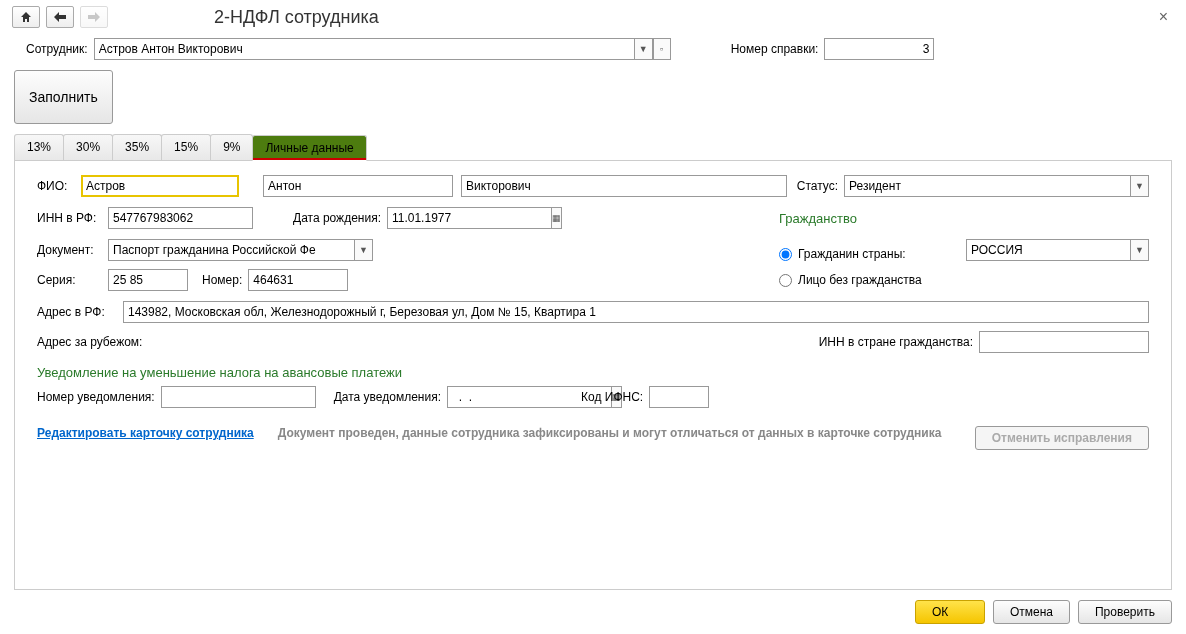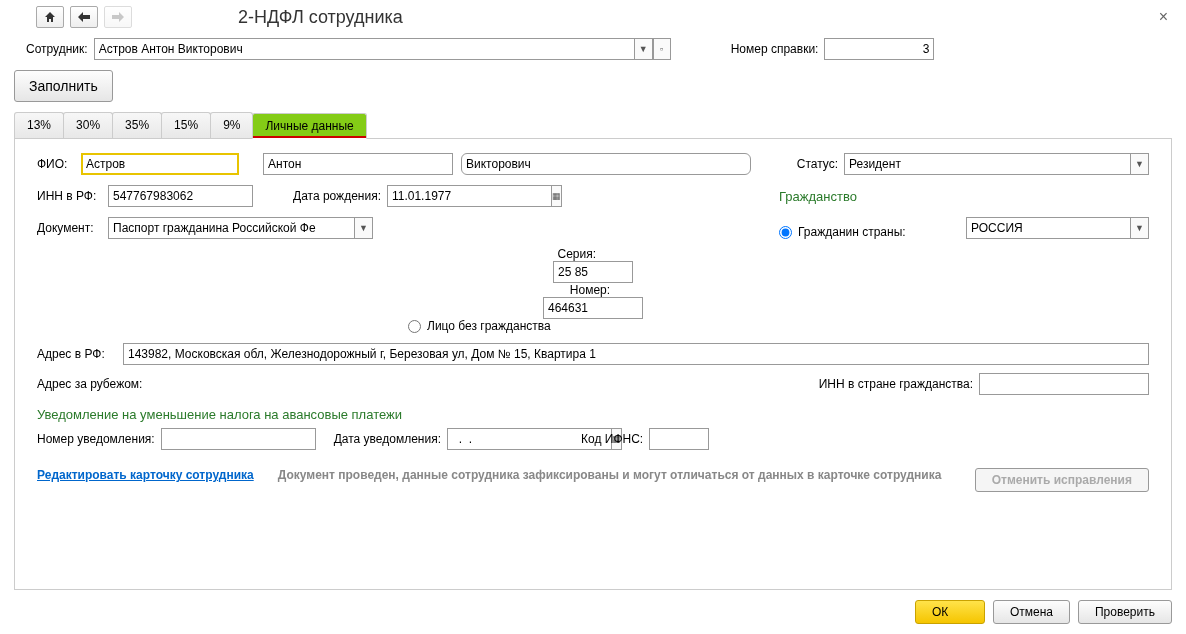--- a/index.html
+++ b/index.html
@@ -12,21 +12,20 @@
       height: 634px;
       display: flex;
       flex-direction: column;
       overflow: hidden;
     }
     .toolbar {
       display: flex;
       align-items: center;
       padding: 6px 12px;
       gap: 6px;
-      margin-left: 24px;
     }
     .tbtn {
       width: 28px;
       height: 22px;
       border: 1px solid #aaa;
       background: linear-gradient(#fff,#eee);
       display: flex;
       align-items: center;
       justify-content: center;
       cursor: pointer;
@@ -78,21 +77,21 @@
       display: flex;
       align-items: center;
       justify-content: center;
       cursor: pointer;
       font-size: 9px;
       color: #555;
     }
     .big-btn {
       border: 1px solid #999;
       background: linear-gradient(#fdfdfd,#e6e6e6);
-      padding: 7px 14px;
+      padding: 18px 14px;
       font-size: 14px;
       cursor: pointer;
       border-radius: 3px;
       margin: 6px 0 10px 0;
       display: inline-block;
     }
     .tabs {
       display: flex;
       border-bottom: 1px solid #ccc;
     }
@@ -100,21 +99,21 @@
       border: 1px solid #ccc;
       border-bottom: none;
       padding: 5px 12px;
       background: linear-gradient(#f7f7f7,#e8e8e8);
       cursor: pointer;
       font-size: 12px;
       margin-right: -1px;
       border-radius: 3px 3px 0 0;
     }
     .tab.active {
-      background: #84cc16;
+      background: #4d7c0f;
       border-bottom: 1px solid #fff;
       position: relative;
       top: 1px;
     }
     .tab.active::after {
       content: "";
       position: absolute;
       left: 0; right: 0; bottom: -1px;
       height: 2px;
       background: #c00;
@@ -207,21 +206,21 @@
   </div>
 
   <div class="tabbody">
 
     <div class="row">
       <span class="lbl" style="width:38px;">ФИО:</span>
       <input class="highlight" type="text" style="width: 158px;" value="Астров">
       <div style="width:24px;"></div>
       <input type="text" style="width: 190px;" value="Антон">
       <div style="width:8px;"></div>
-      <input type="text" style="width: 290px; border-radius: 6px;" value="Викторович">
+      <input type="text" style="width: 326px;" value="Викторович">
       <div class="spacer"></div>
       <span class="lbl">Статус:</span>
       <div class="field-wrap" style="width:305px;">
         <input type="text" style="flex: 1 1 0%;" value="Резидент">
         <div class="dd-btn">▼</div>
       </div>
     </div>
 
     <div class="row" style="margin-top:10px;">
       <span class="lbl" style="width:65px;">ИНН в РФ:</span>
@@ -248,21 +247,21 @@
       <div style="width:370px;display:flex;align-items:flex-end;">
         <input type="radio" class="radio" checked="" style="">
         <span class="lbl" style="width:170px;">Гражданин страны:</span>
         <div class="field-wrap" style="flex:1;">
           <input type="text" style="flex: 1 1 0%;" value="РОССИЯ">
           <div class="dd-btn">▼</div>
         </div>
       </div>
     </div>
 
-    <div class="row" style="margin-top:8px;flex-direction:column;">
+    <div class="row" style="margin-top:8px;">
       <span class="lbl" style="width:65px;">Серия:</span>
       <input type="text" style="width: 80px;" value="25 85">
       <div style="width:14px;"></div>
       <span class="lbl">Номер:</span>
       <input type="text" style="width: 100px;" value="464631">
       <div class="spacer"></div>
       <div style="width:370px;display:flex;align-items:center;">
         <input type="radio" class="radio" style="">
         <span class="lbl">Лицо без гражданства</span>
       </div>

